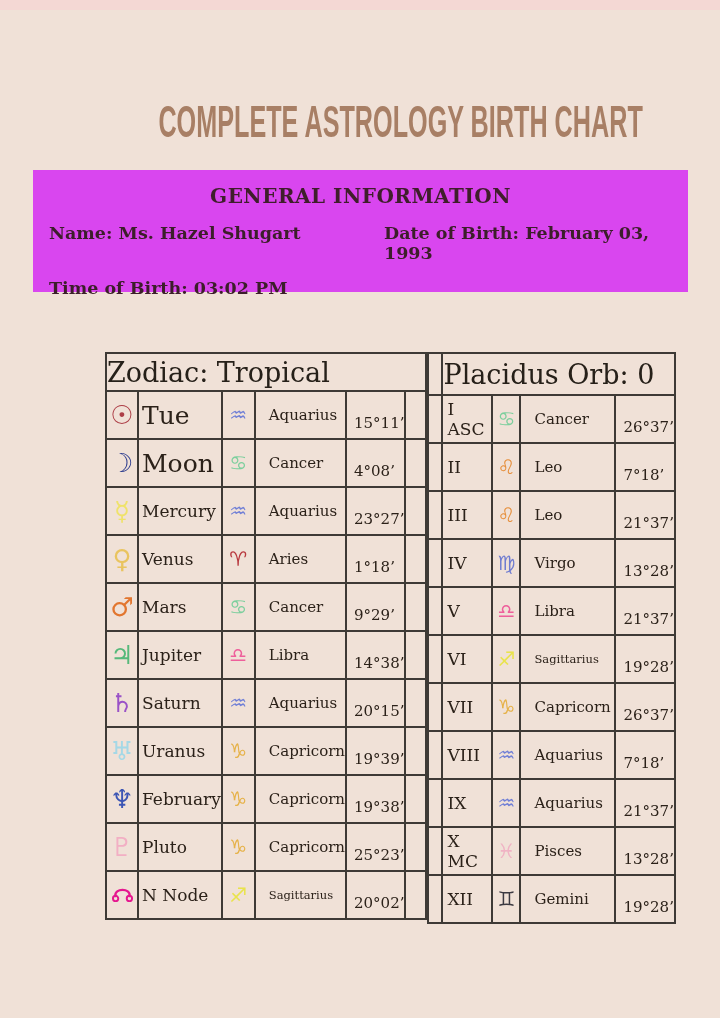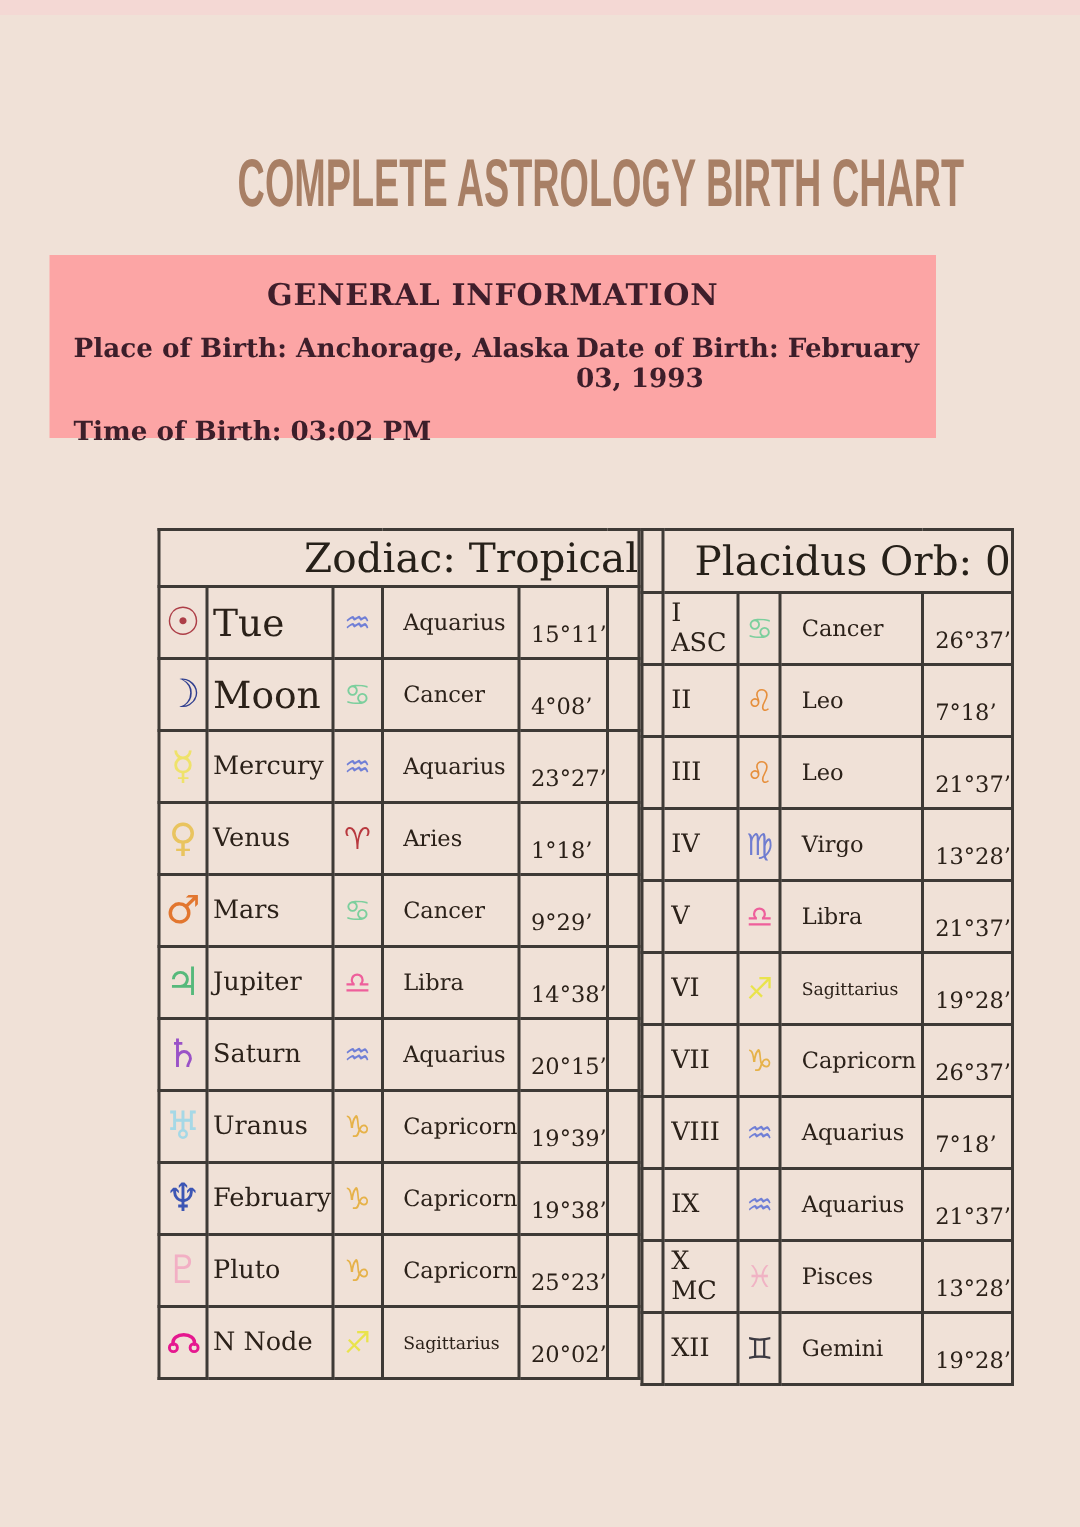--- a/index.html
+++ b/index.html
@@ -8,30 +8,30 @@
     background:#f0e1d7;
     font-family:"DejaVu Serif",serif;
     color:#2b2119;
   }
   .top-strip{position:absolute;top:0;left:0;width:720px;height:10px;background:#f4d8d4}
   .page-title{
     position:absolute;top:99px;left:0;width:720px;margin:0;text-align:center;
     font-family:"Liberation Sans",sans-serif;font-weight:700;font-size:45px;line-height:1;
     color:#a87f65;white-space:nowrap;transform:scaleX(.56);transform-origin:50% 50%;
   }
-  .info-box{position:absolute;left:33px;top:170px;width:591px;height:122px;background:#fca5a5}
+  .info-box{position:absolute;left:33px;top:170px;width:655px;height:122px;background:#d946ef}
   .info-title{margin-top:14px;text-align:center;font-size:20px;font-weight:700;letter-spacing:.5px;color:#3f1e2b}
   .info-grid{
     display:grid;grid-template-columns:335px 1fr;row-gap:15px;
     padding:15px 8px 0 16px;font-size:17.5px;font-weight:700;color:#3c1e2a;line-height:1.15;
   }
   .tables{position:absolute;left:105px;top:352px;display:flex;align-items:flex-start}
   table{border-collapse:collapse;table-layout:fixed}
   th,td{border:2px solid #3e3a36;padding:0;overflow:hidden}
-  th.main{font-size:27px;font-weight:400;color:#262019;text-align:right}
+  th.main{font-size:27px;font-weight:400;color:#262019;text-align:left}
   .ztable th.main{height:36px}
   .htable th.main{height:40px}
   .htable th.sep{height:40px}
   td{height:40px;vertical-align:middle}
   .icon-cell{text-align:center;font-family:"DejaVu Sans",sans-serif;line-height:1}
   .glyph{display:inline-block;font-size:20px;line-height:1}
   .glyph.lg{font-size:26px}
   .glyph.svg svg{display:block;margin:0 auto}
   .name-cell{font-size:17px;padding-left:3px}
   .name-cell.lg{font-size:25px}
@@ -43,21 +43,21 @@
 </head>
 <body>
 
 <div class="top-strip"></div>
 
 <h1 class="page-title">COMPLETE ASTROLOGY BIRTH CHART</h1>
 
 <section class="info-box">
   <div class="info-title">GENERAL INFORMATION</div>
   <div class="info-grid">
-    <span>Place of Birth: Anchorage, Alaska</span>
+    <span>Name: Ms. Hazel Shugart</span>
     <span>Date of Birth: February 03, 1993</span>
     <span>Time of Birth: 03:02 PM</span>
   </div>
 </section>
 
 <div class="tables">
   <table class="ztable">
     <colgroup>
       <col style="width:32px">
         <col style="width:70px">

